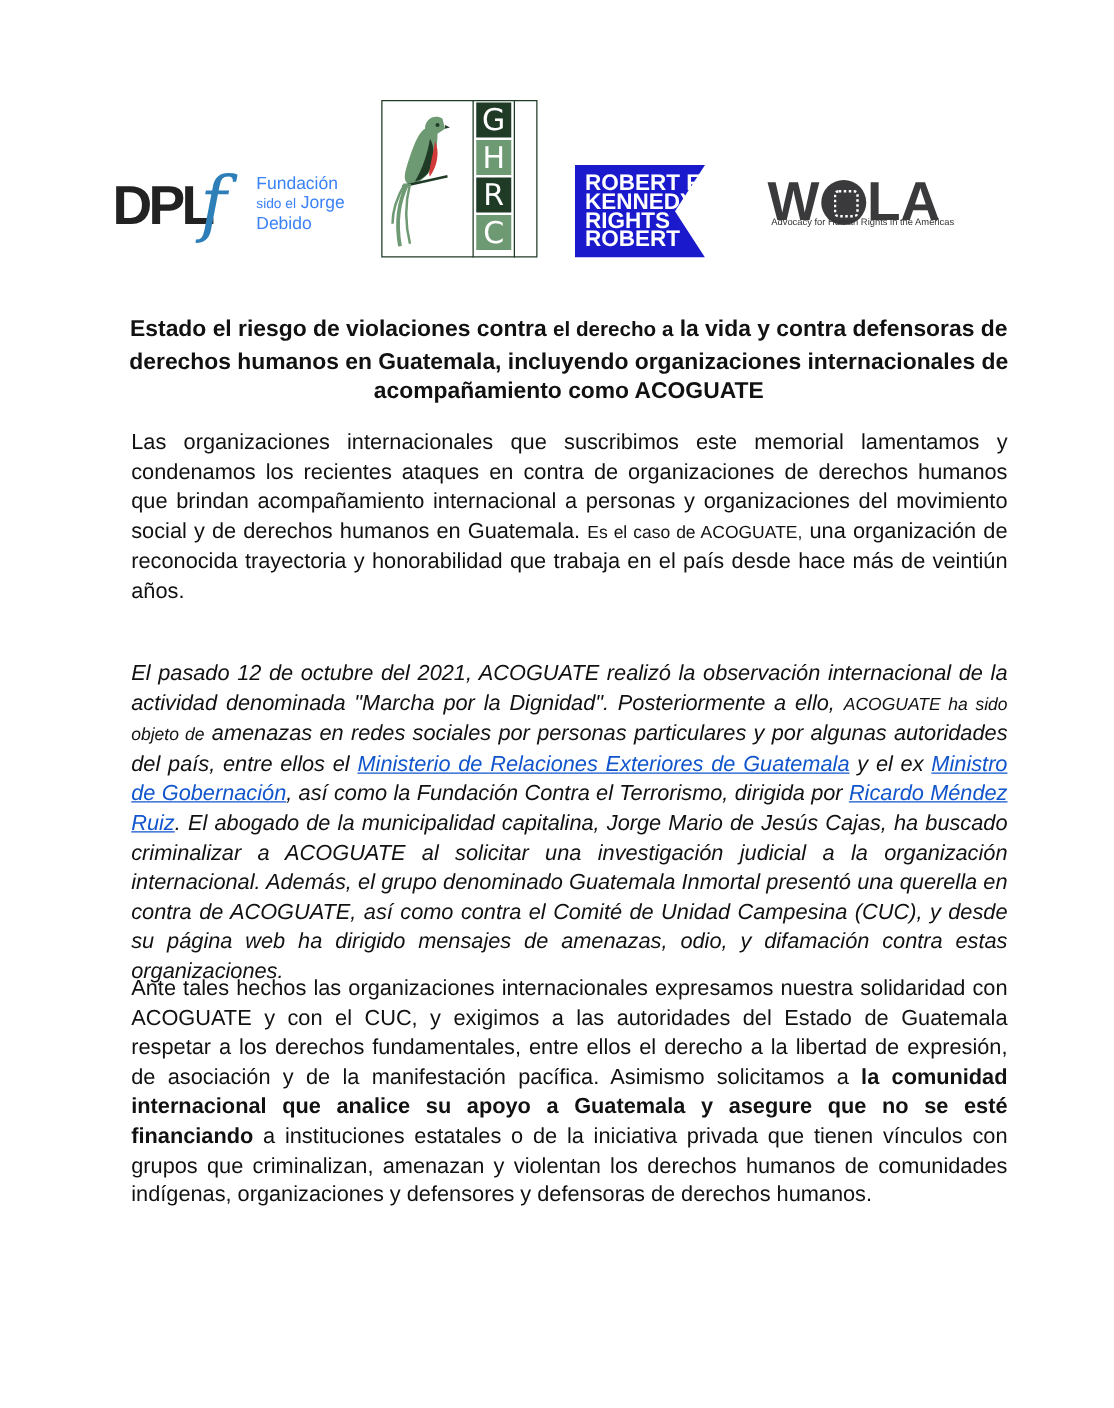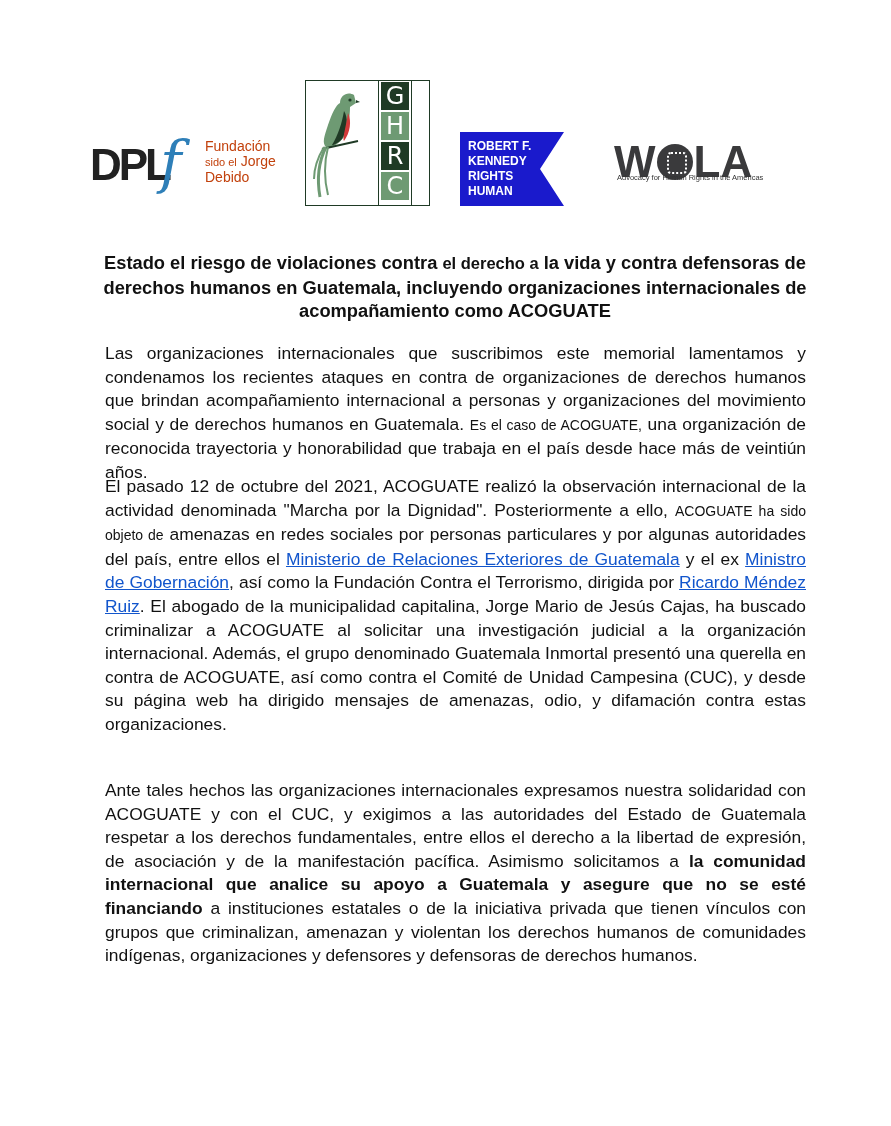--- a/index.html
+++ b/index.html
@@ -4,50 +4,50 @@
 <style>
   html, body { margin: 0; padding: 0; background: #ffffff; }
   body { width: 891px; height: 1126px; position: relative; overflow: hidden; font-family: "Liberation Sans", sans-serif; color: #111; }
 
   .logo-row { position: absolute; left: 0; top: 0; width: 891px; height: 220px; }
 
   
   .dplf { position: absolute; left: 90px; top: 135px; width: 200px; height: 60px; }
   .dplf-mark { position: absolute; left: 0; top: 8px; font-family: "Liberation Sans", sans-serif; font-weight: 900; font-size: 44px; letter-spacing: -3px; color: #222; line-height: 44px; }
   .dplf-f { position: absolute; left: 70px; top: -2px; font-family: "DejaVu Serif", serif; font-style: italic; font-size: 58px; color: #2e7fb8; line-height: 58px; }
-  .dplf-text { position: absolute; left: 115px; top: 4px; font-size: 14px; line-height: 15px; color: #c2410c; }
+  .dplf-text { position: absolute; left: 115px; top: 4px; font-size: 14px; line-height: 15px; color: #3b82f6; }
   .dplf-text .small { font-size: 11px; }
 
   
   .ghrc { position: absolute; left: 305px; top: 80px; width: 125px; height: 126px; border: 1.5px solid #1f3a25; box-sizing: border-box; background: #fff; }
   .ghrc-col { position: absolute; left: 72px; top: -1px; width: 34px; height: 126px; border-left: 1.5px solid #1f3a25; border-right: 1.5px solid #1f3a25; box-sizing: border-box; padding: 2px 2px; }
   .ghrc-cell { height: 28px; margin-bottom: 2px; display: flex; align-items: center; justify-content: center; font-size: 24px; color: #fff; font-family: "DejaVu Sans", sans-serif; }
   .ghrc-cell.dark { background: #1f3a25; }
   .ghrc-cell.light { background: #6e9a73; }
   .ghrc-bird { position: absolute; left: 4px; top: 6px; width: 66px; height: 114px; }
 
   
   .rfk { position: absolute; left: 460px; top: 132px; width: 104px; height: 74px; }
   .rfk svg { position: absolute; left: 0; top: 0; }
-  .rfk-text { position: absolute; left: 8px; top: 7px; font-weight: 700; font-size: 12px; line-height: 15px; color: #fff; }
+  .rfk-text { position: absolute; left: 8px; top: 7px; font-weight: 700; font-size: 18px; line-height: 15px; color: #fff; }
 
   
   .wola { position: absolute; left: 614px; top: 140px; width: 175px; height: 60px; }
   .wola-word { position: absolute; left: 0; top: 0; font-weight: 900; font-size: 44px; line-height: 44px; color: #3a3a3c; letter-spacing: 0px; display: flex; align-items: center; }
   .wola-o { display: inline-block; width: 36px; height: 36px; border-radius: 50%; background: #3a3a3c; margin: 0 1px; position: relative; }
   .wola-o::after { content: ""; position: absolute; left: 10px; top: 8px; width: 16px; height: 18px; border: 2px dotted #fff; border-radius: 4px; }
   .wola-tag { position: absolute; left: 3px; top: 33px; font-size: 7.5px; color: #333; white-space: nowrap; }
 
   
   .headline { position: absolute; left: 100px; top: 251px; width: 710px; text-align: center; font-weight: 700; font-size: 18.3px; line-height: 23.5px; color: #111; }
   .headline .light { font-size: 16.5px; }
 
   .para { position: absolute; left: 105px; width: 701px; font-size: 17.4px; line-height: 23.6px; text-align: justify; color: #111; }
   .p1 { top: 342px; }
-  .p2 { top: 475px; }
+  .p2 { top: 527px; font-style: italic; }
   .p3 { top: 779px; }
   .small-run { font-size: 14px; }
   a.lnk { color: #1155cc; text-decoration: underline; }
   b { font-weight: 700; }
 </style>
 </head>
 <body>
 
 <div class="logo-row">
 
@@ -82,21 +82,21 @@
   </div>
 
   <div class="rfk">
     <svg width="104" height="74" viewBox="0 0 104 74">
       <polygon points="0,0 104,0 80,37 104,74 0,74" fill="#1a1acc"></polygon>
     </svg>
     <div class="rfk-text">
       <div>ROBERT F.</div>
       <div>KENNEDY</div>
       <div>RIGHTS</div>
-      <div>HUMAN</div>
+      <div>ROBERT</div>
     </div>
   </div>
 
   <div class="wola">
     <div class="wola-word">
       <span>W</span>
       <span class="wola-o"></span>
       <span>LA</span>
     </div>
     <div class="wola-tag">Advocacy for Human Rights in the Americas</div>

